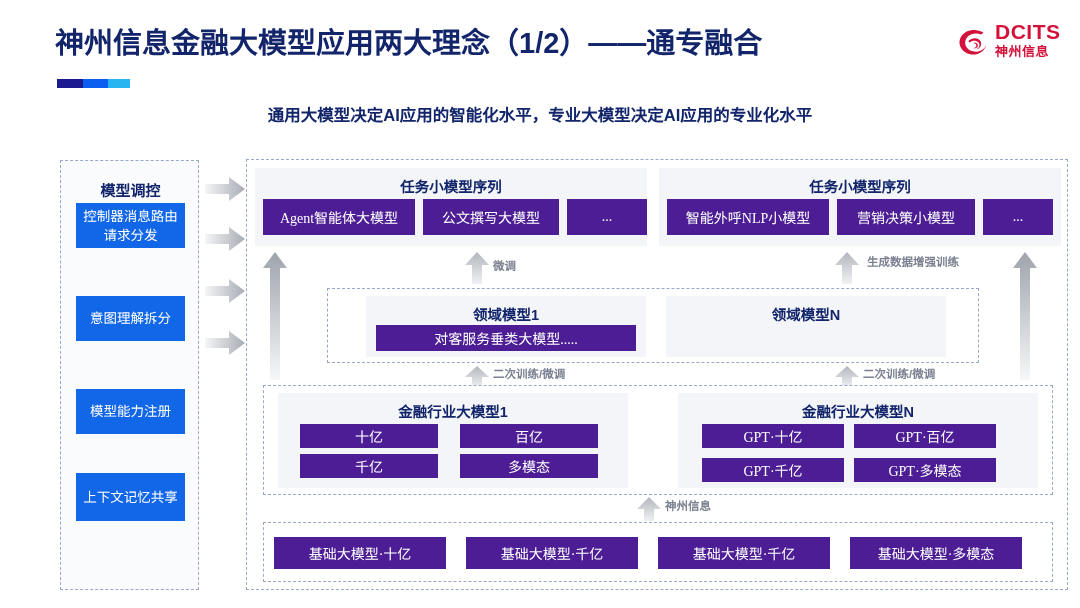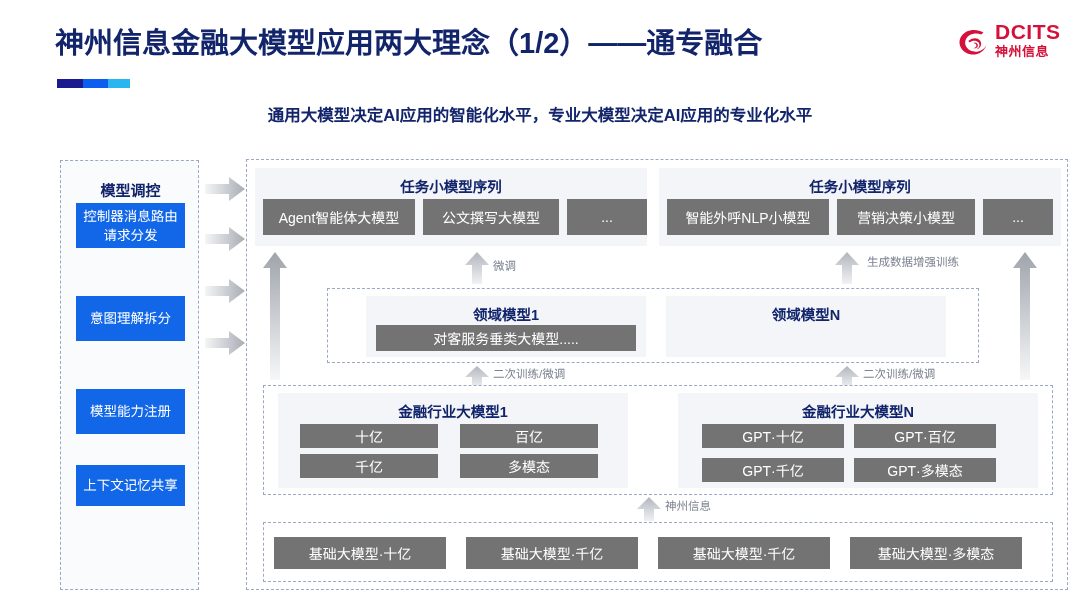--- a/index.html
+++ b/index.html
@@ -60,21 +60,21 @@
   .ctrl-box{
     position:absolute;left:15px;width:109px;
     background:#1266e8;color:#ffffff;
     font-size:13.5px;line-height:19px;
     display:flex;align-items:center;justify-content:center;
     text-align:center;box-sizing:border-box;padding:16px 4px;
   }
   .cb0{top:42px;height:45px;}
   .cb1{top:135px;height:45px;}
   .cb2{top:228px;height:45px;}
-  .cb3{top:304px;height:41px;}
+  .cb3{top:312px;height:48px;}
 
   
   .arrow-r{position:absolute;width:40px;height:26px;}
   .ar0{left:205px;top:176px;}
   .ar1{left:205px;top:226px;}
   .ar2{left:205px;top:278px;}
   .ar3{left:205px;top:330px;}
 
   
   .main-box{
@@ -84,23 +84,23 @@
 
   
   .group{
     position:absolute;background:#f3f5f8;box-sizing:border-box;
   }
   .group-title{
     width:100%;text-align:center;font-size:14.5px;font-weight:bold;
     color:#12256b;padding-top:7px;
   }
   .chip{
-    background:#737373;color:#fff;font-size:14px;
+    background:#4c1d95;color:#fff;font-size:14px;
     display:flex;align-items:center;justify-content:center;
-    text-align:center;box-sizing:border-box;padding:0 4px;
+    text-align:center;box-sizing:border-box;padding:0 4px;font-family:Liberation Serif, serif;
   }
 
   
   .row1-left{left:8px;top:8px;width:392px;height:78px;}
   .row1-right{left:412px;top:8px;width:402px;height:78px;}
   .row1-chips{position:absolute;left:8px;top:31px;display:flex;gap:8px;}
   .row1-left .row1-chips .chip:nth-child(1){width:152px;height:36px;}
   .row1-left .row1-chips .chip:nth-child(2){width:136px;height:36px;}
   .row1-left .row1-chips .chip:nth-child(3){width:80px;height:36px;}
   .row1-right .row1-chips .chip:nth-child(1){width:162px;height:36px;}
@@ -140,21 +140,21 @@
   .arrow-u{position:absolute;width:24px;}
   .au-tall-left{left:16px;top:92px;height:128px;}
   .au-tall-right{left:766px;top:92px;height:128px;}
   .au-mid-left{left:218px;top:92px;height:32px;}
   .au-mid-right{left:588px;top:92px;height:32px;}
   .au-dom-left{left:218px;top:206px;height:22px;}
   .au-dom-right{left:588px;top:206px;height:22px;}
   .au-base{left:390px;top:337px;height:24px;}
 
   .alabel{
-    position:absolute;font-size:11.5px;color:#7b8190;font-weight:normal;
+    position:absolute;font-size:11.5px;color:#7b8190;font-weight:bold;
     white-space:nowrap;line-height:13px;
   }
   .al-weitiao{left:246px;top:100px;}
   .al-gen{left:618px;top:96px;text-align:center;width:96px;white-space:normal;}
   .al-sec-left{left:246px;top:208px;}
   .al-sec-right{left:616px;top:208px;}
   .al-sec-base{left:418px;top:340px;}
 </style>
 </head>
 <body>

